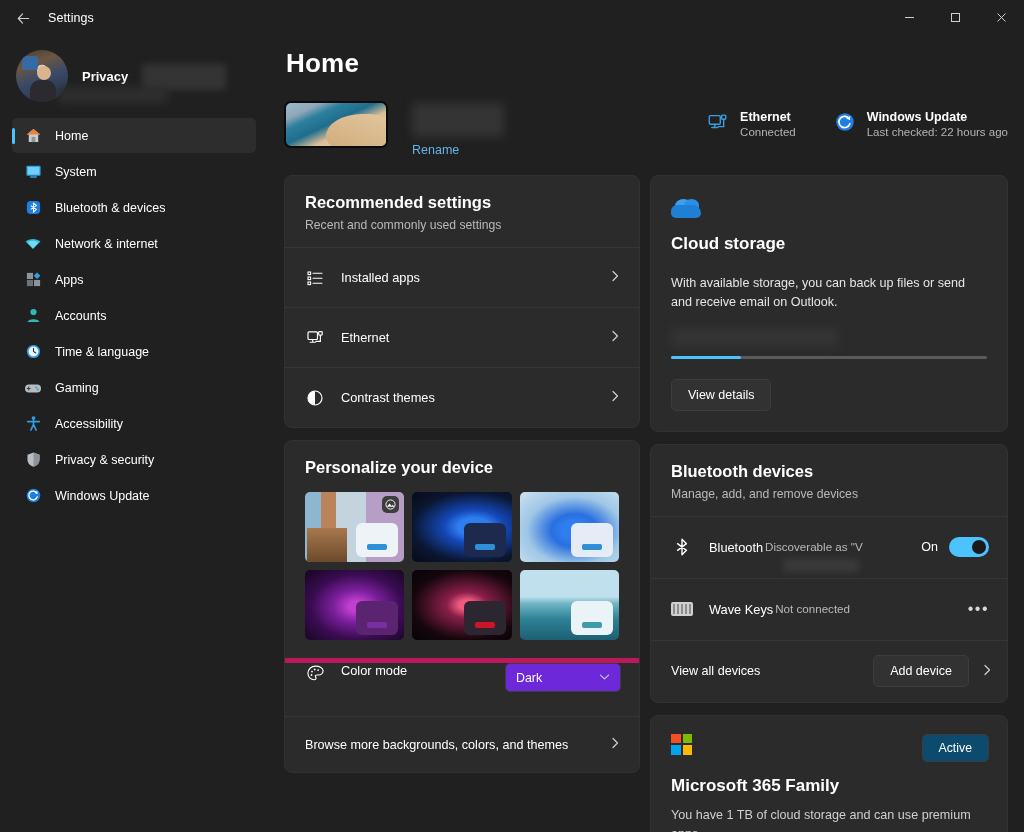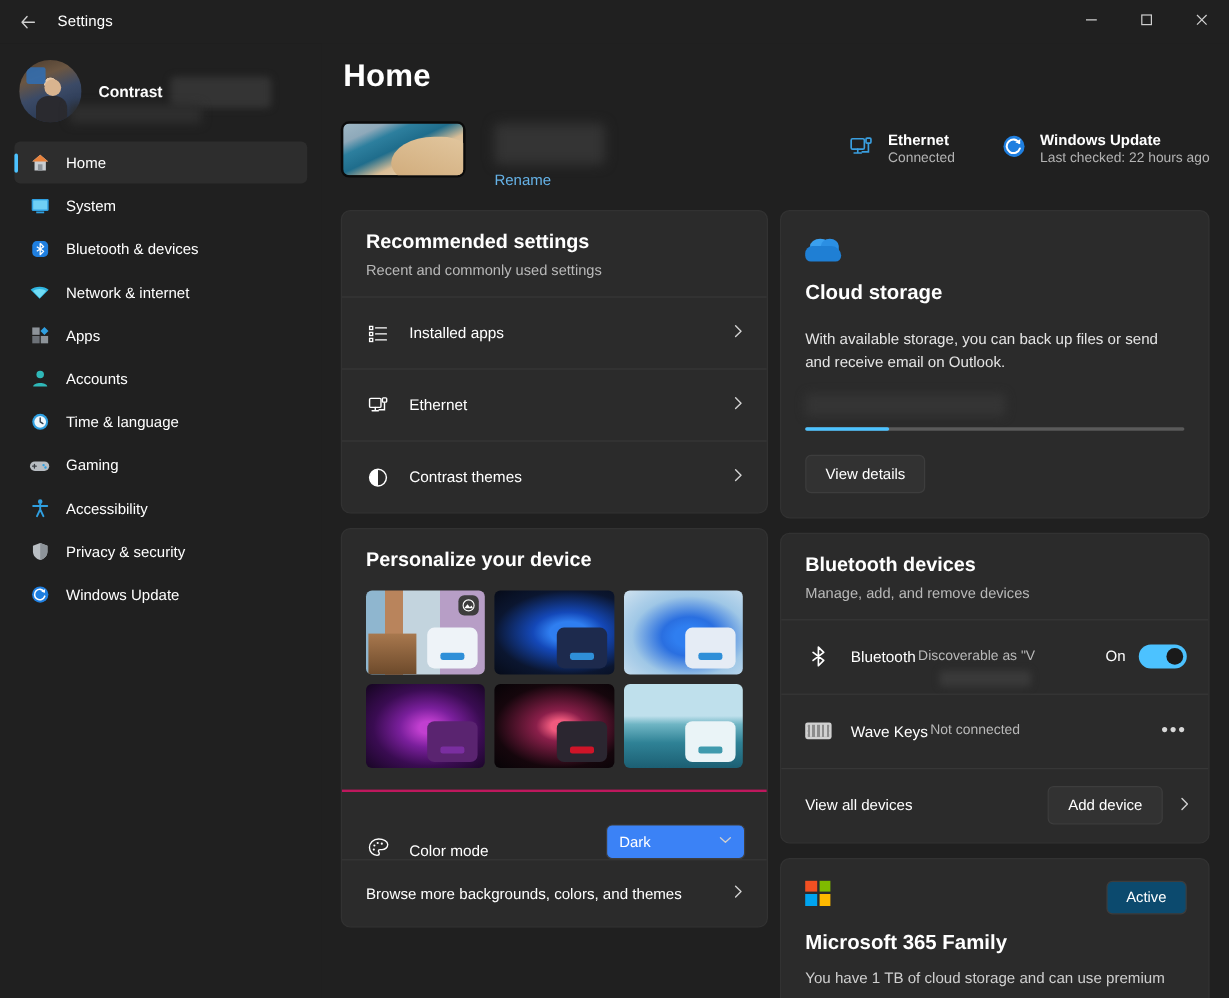--- a/index.html
+++ b/index.html
@@ -209,23 +209,23 @@
   .w1 .badge {
     position:absolute; right:5px; top:4px; width:17px; height:17px; border-radius:5px;
     background:#3d3d3d; display:flex; align-items:center; justify-content:center;
   }
   .w2 { background: radial-gradient(ellipse at 62% 50%, #2f7ef0 0 18%, #1448b8 34%, #0b1630 70%, #060b18 100%); }
   .w3 { background: radial-gradient(ellipse at 55% 55%, #2f7ef0 0 16%, #2a6fe0 30%, #9fc7e6 62%, #cfe2ef 100%); }
   .w4 { background: radial-gradient(ellipse at 52% 52%, #c13fd0 0 10%, #7a1f9c 32%, #3a0c52 62%, #14051f 100%); }
   .w5 { background: radial-gradient(ellipse at 55% 50%, #f05a7e 0 10%, #8a1f4a 26%, #15060c 70%, #060306 100%); }
   .w6 { background: linear-gradient(180deg, #bfe0ec 0 38%, #6fb5c4 48%, #2f8296 70%, #1c5f73 100%); }
 
-  .pers-row { height: 58px; display: flex; align-items: flex-end; gap: 16px; padding: 0 18px 0 20px; border-top: 2px solid #be185d; }
+  .pers-row { height: 58px; display: flex; align-items: flex-start; gap: 16px; padding: 0 18px 0 20px; border-top: 5px solid #be185d; }
   .select-box {
-    margin-left: auto; width: 116px; height: 29px; background: #3b82f6;
+    margin-left: auto; width: 116px; height: 29px; background: #6d28d9;
     border: 1px solid #3d3d3d; border-radius: 5px;
     display: flex; align-items: center; padding: 0 10px; font-size: 12.4px;
   }
   .select-box .sel-chev { margin-left: auto; color: #cfcfcf; font-size: 10px; }
   .browse-row { height: 56px; display: flex; align-items: center; padding: 0 18px 0 20px; border-top: 1px solid #373737; font-size: 12.6px; }
 
   
   .ms-logo { width: 21px; height: 21px; display: grid; grid-template-columns: 1fr 1fr; grid-template-rows: 1fr 1fr; gap: 2px; }
   .ms-logo i { display: block; }
   .badge-active {
@@ -269,21 +269,21 @@
 
 <div class="shell">
 
   <div class="sidebar">
 
     <div class="profile">
       <div class="avatar">
           <span class="head"></span>
         </div>
       <div class="profile-name-wrap">
-        <div class="profile-name">Contrast</div>
+        <div class="profile-name">Privacy</div>
         <div class="redact"></div>
         <div class="redact2"></div>
       </div>
     </div>
 
 
     <div class="nav">
 
       <div class="nav-item active">
         <span class="nav-ico">

